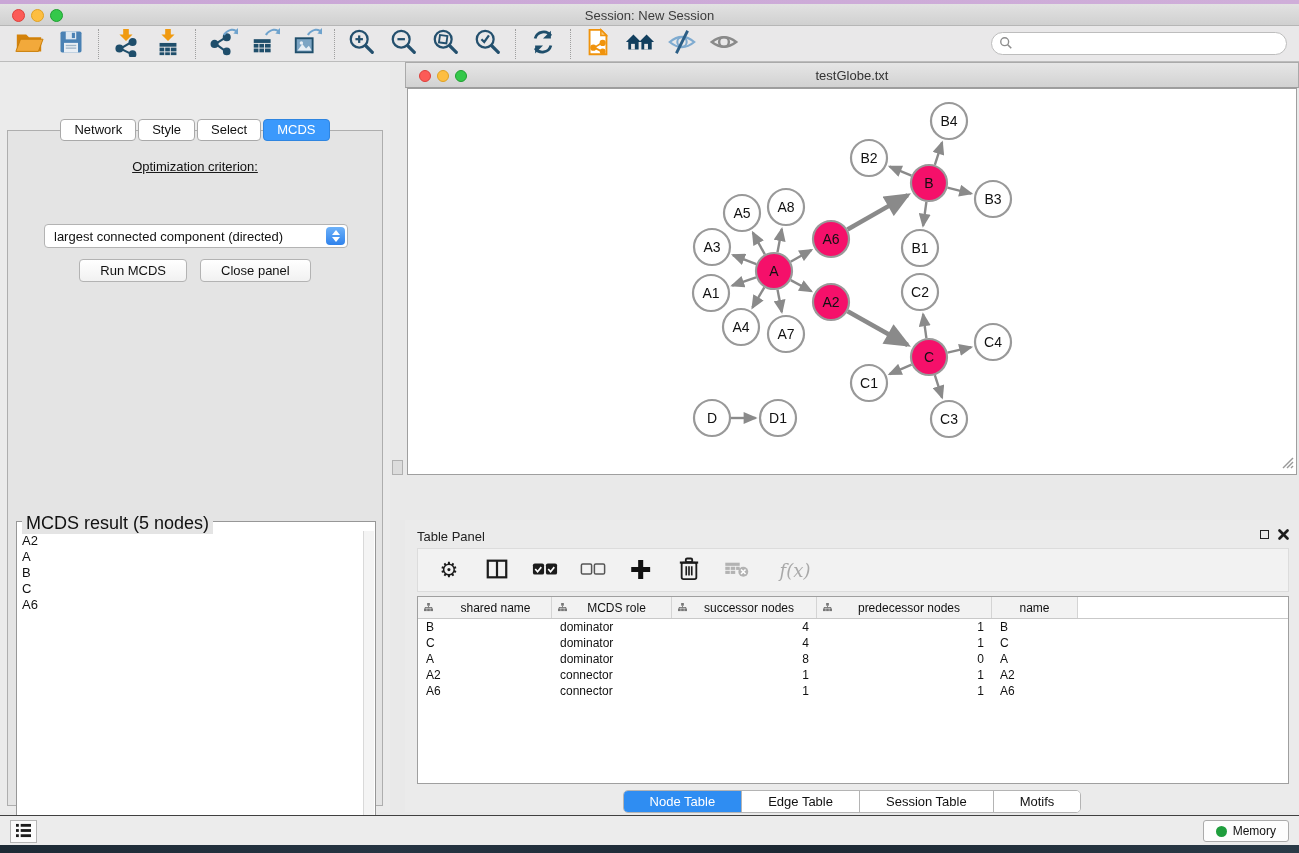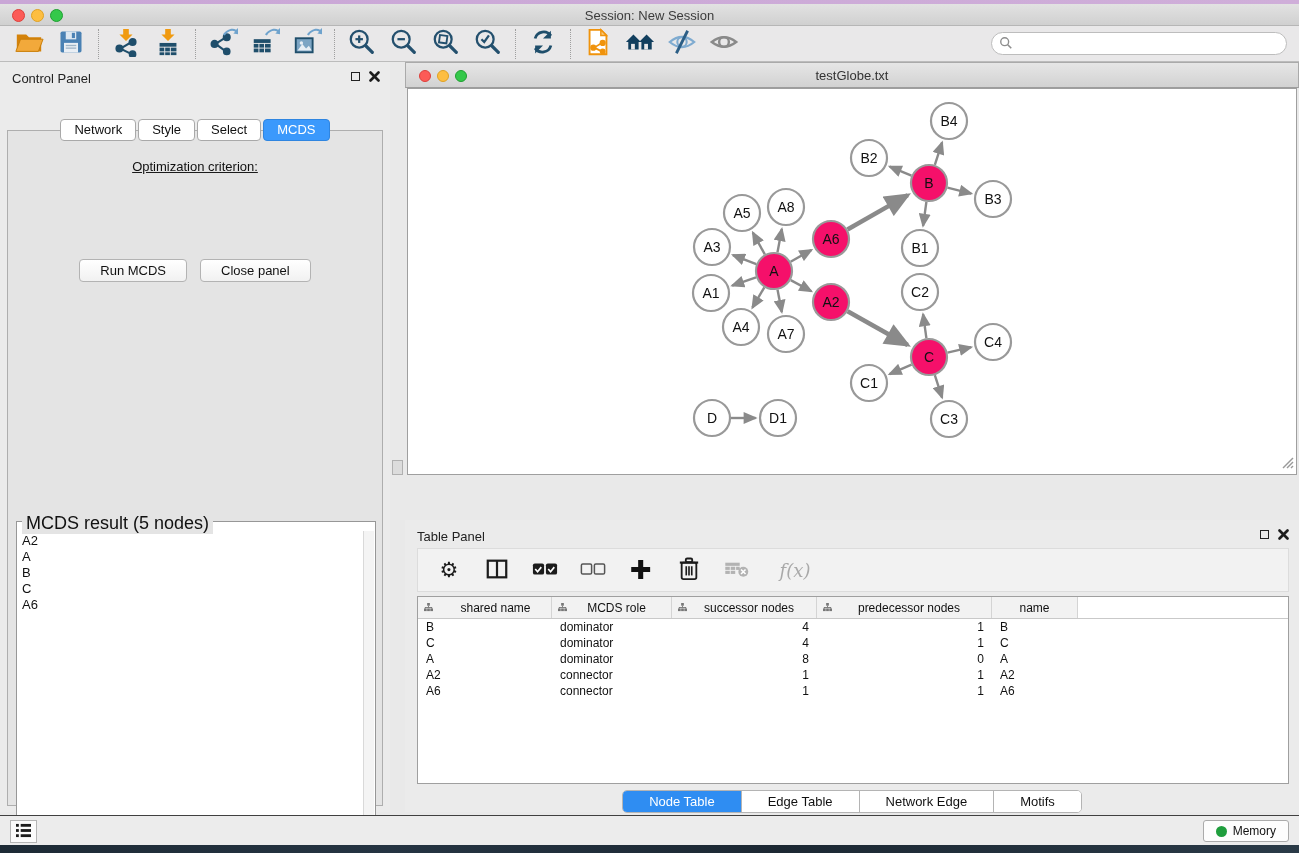--- a/index.html
+++ b/index.html
@@ -260,38 +260,35 @@
   <div class="search-wrap">
     <span class="search-mag"><svg width="14" height="14" viewBox="0 0 16 16">
           <circle cx="6.5" cy="6.5" r="4.5" fill="none" stroke="#8d8d8d" stroke-width="1.6"></circle>
           <line x1="10" y1="10" x2="14" y2="14" stroke="#8d8d8d" stroke-width="1.8"></line>
         </svg></span>
     <input type="text" placeholder="" style="">
   </div>
 </div>
 
 <div class="control-panel">
-  <div class="panel-header">
-    <span class="ph-title">Control Panel</span>
-    <span class="panel-controls">
-      <span class="float-box"></span>
-      <svg class="xicon" width="11" height="11" viewBox="0 0 11 11">
-          <line x1="1.5" y1="1.5" x2="9.5" y2="9.5"></line>
-          <line x1="9.5" y1="1.5" x2="1.5" y2="9.5"></line>
-        </svg>
-    </span>
-  </div>
   <div class="cp-tabs" id="cp-tabs">
       <span class="tab">Network</span>
       <span class="tab">Style</span>
       <span class="tab">Select</span>
       <span class="tab active">MCDS</span>
     </div>
   <div class="cp-body">
     <div class="opt-label">Optimization criterion:</div>
+    <div class="dropdown">
+      <span class="dd-text">largest connected component (directed)</span>
+      <span class="dd-stepper">
+          <span class="chev-up"></span>
+          <span class="chev-down"></span>
+        </span>
+    </div>
     <div class="cp-buttons">
       <button class="btn">Run MCDS</button>
       <button class="btn">Close panel</button>
     </div>
     <div class="result-box">
       <span class="result-legend">MCDS result (5 nodes)</span>
       <div class="result-list" id="result-list">
           <div class="result-item">A2</div>
           <div class="result-item">A</div>
           <div class="result-item">B</div>
@@ -561,21 +558,21 @@
           <div class="dt-cell" style="width: 145px; text-align: right;">1</div>
           <div class="dt-cell" style="width: 175px; text-align: right;">1</div>
           <div class="dt-cell" style="width: 86px; text-align: left;">A6</div>
         </div>
       </div>
   </div>
   <div class="tp-tabs">
     <div class="seg" id="tp-tabs-seg">
         <span class="seg-tab active">Node Table</span>
         <span class="seg-tab">Edge Table</span>
-        <span class="seg-tab">Network Edge</span>
+        <span class="seg-tab">Session Table</span>
         <span class="seg-tab">Motifs</span>
       </div>
   </div>
 </div>
 
 <div class="statusbar">
   <span class="list-btn">
       <span><svg width="17" height="15" viewBox="0 0 18 16">
           <g fill="#1c1c1c">
             <rect x="1" y="1" width="3" height="3"></rect>

